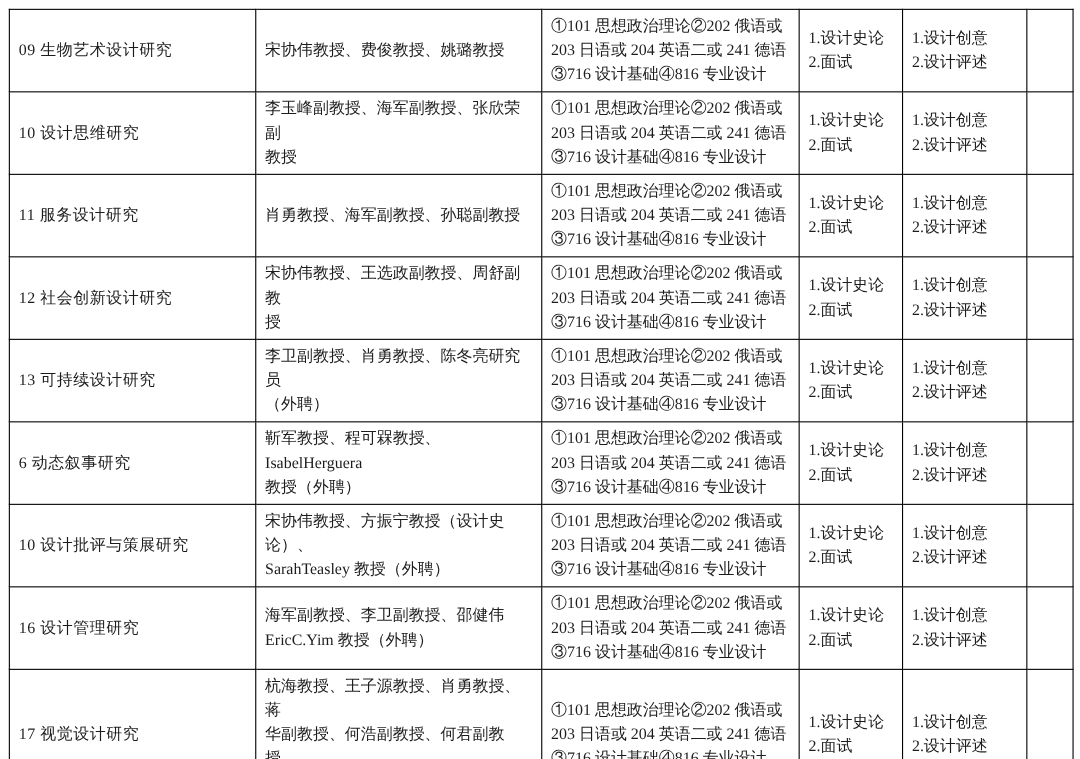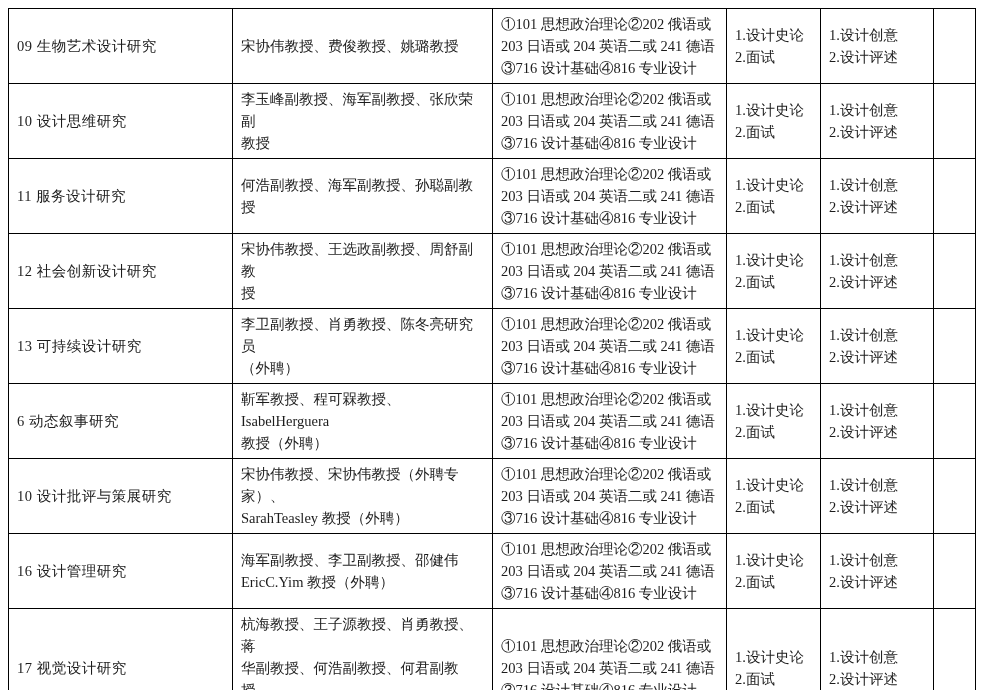--- a/index.html
+++ b/index.html
@@ -76,21 +76,21 @@
 203 日语或 204 英语二或 241 德语
 ③716 设计基础④816 专业设计</td>
       <td class="c-retest">1.设计史论
 2.面试</td>
       <td class="c-extra">1.设计创意
 2.设计评述</td>
       <td class="c-remark"></td>
     </tr>
         <tr>
       <td class="c-direction">11 服务设计研究</td>
-      <td class="c-supervisors">何浩副教授、海军副教授、孙聪副教授</td>
+      <td class="c-supervisors">肖勇教授、海军副教授、孙聪副教授</td>
       <td class="c-exam">①101 思想政治理论②202 俄语或
 203 日语或 204 英语二或 241 德语
 ③716 设计基础④816 专业设计</td>
       <td class="c-retest">1.设计史论
 2.面试</td>
       <td class="c-extra">1.设计创意
 2.设计评述</td>
       <td class="c-remark"></td>
     </tr>
         <tr>
@@ -127,21 +127,21 @@
 203 日语或 204 英语二或 241 德语
 ③716 设计基础④816 专业设计</td>
       <td class="c-retest">1.设计史论
 2.面试</td>
       <td class="c-extra">1.设计创意
 2.设计评述</td>
       <td class="c-remark"></td>
     </tr>
         <tr>
       <td class="c-direction">10 设计批评与策展研究</td>
-      <td class="c-supervisors">宋协伟教授、宋协伟教授（外聘专家）、
+      <td class="c-supervisors">宋协伟教授、方振宁教授（设计史论）、
 SarahTeasley 教授（外聘）</td>
       <td class="c-exam">①101 思想政治理论②202 俄语或
 203 日语或 204 英语二或 241 德语
 ③716 设计基础④816 专业设计</td>
       <td class="c-retest">1.设计史论
 2.面试</td>
       <td class="c-extra">1.设计创意
 2.设计评述</td>
       <td class="c-remark"></td>
     </tr>

